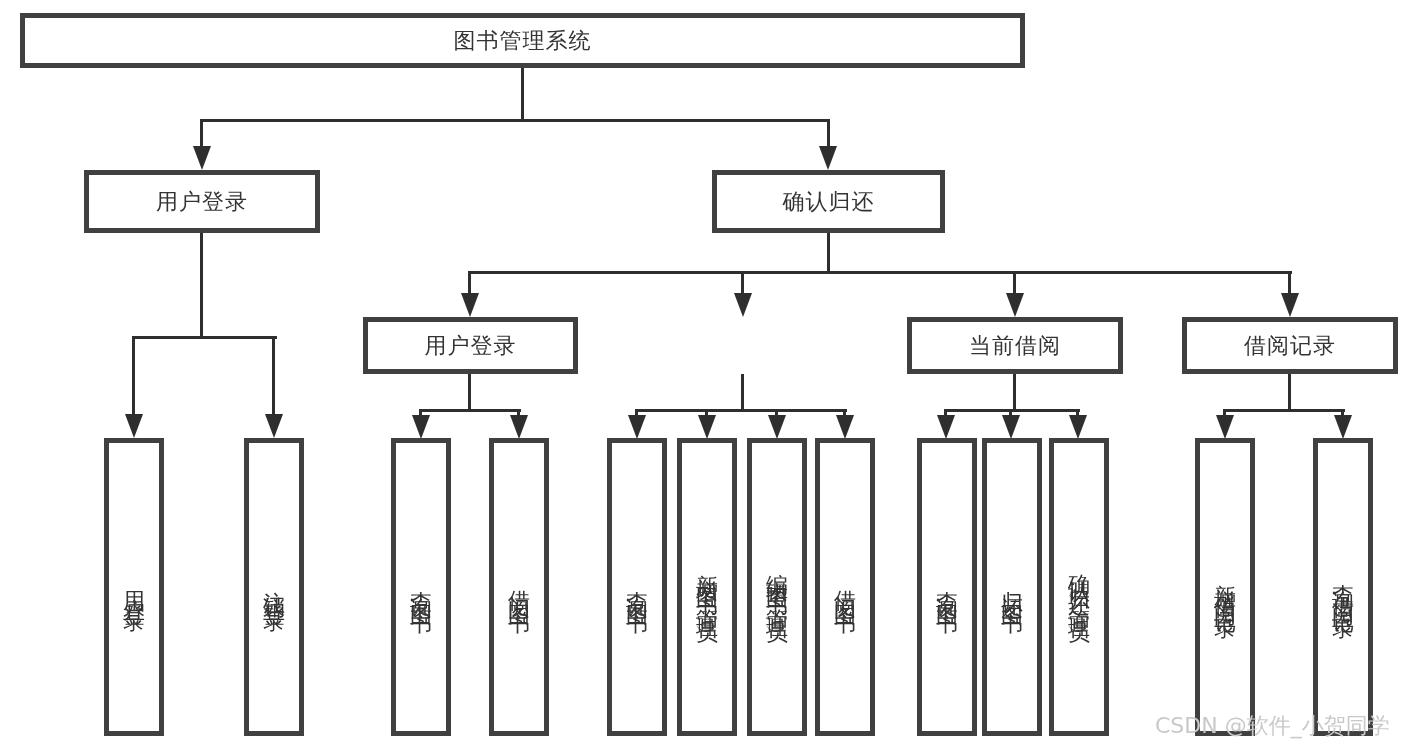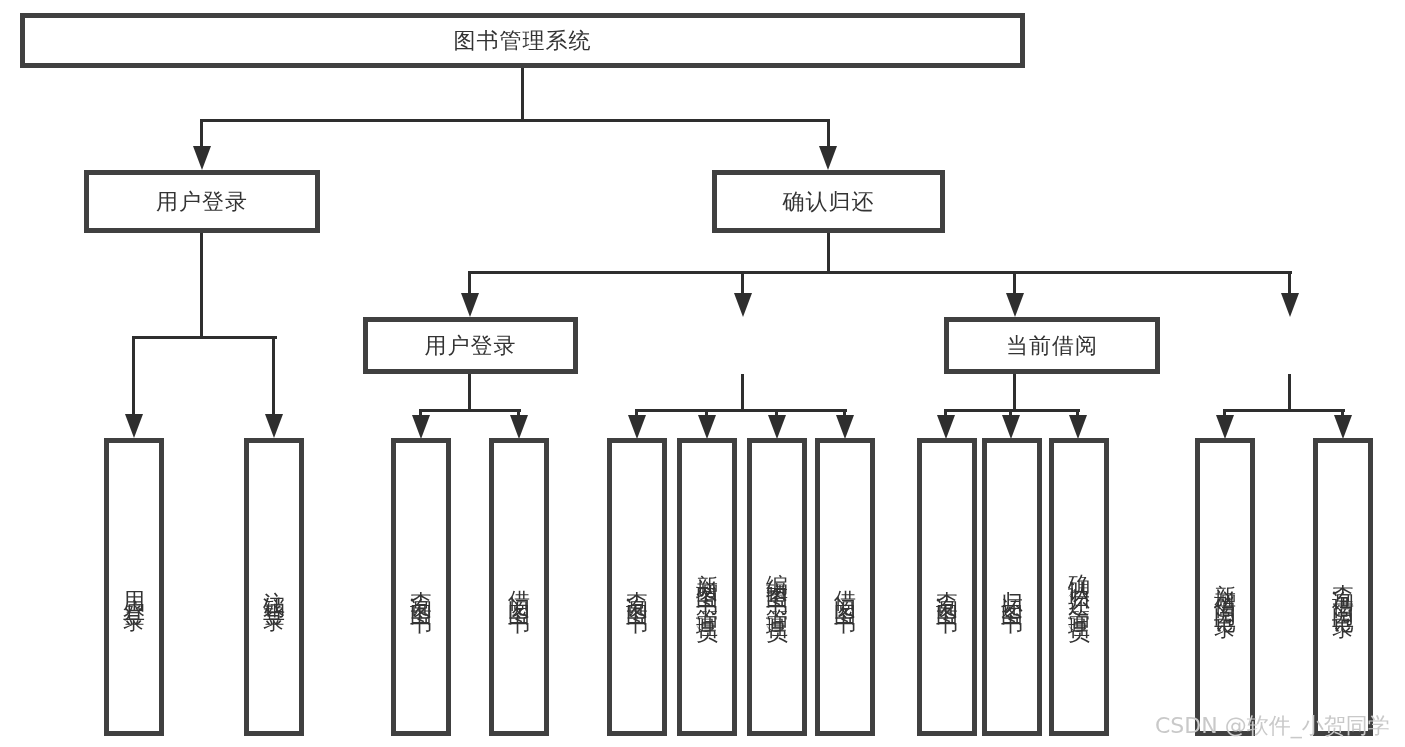--- a/index.html
+++ b/index.html
@@ -96,21 +96,22 @@
   <div class="ln v" style="left:468px;  top:271px; height:25px;"></div>
   <div class="ln v" style="left:741px;  top:271px; height:25px;"></div>
   <div class="ln v" style="left:1013px; top:271px; height:25px;"></div>
   <div class="ln v" style="left:1288px; top:271px; height:25px;"></div>
   <div class="ar" style="left:461px;  top:293px;"></div>
   <div class="ar" style="left:734px;  top:293px;"></div>
   <div class="ar" style="left:1006px; top:293px;"></div>
   <div class="ar" style="left:1281px; top:293px;"></div>
 
   <div class="node h" style="left:363px; top:317px; width:215px; height:57px;">用户登录</div>
-  <div class="node h" style="left:907px; top:317px; width:216px; height:57px;margin-left:37px;">当前借阅</div>
+  <div class="node h" style="left:907px; top:317px; width:216px; height:57px;">当前借阅</div>
+  <div class="node h" style="left:1182px; top:317px; width:216px; height:57px;">借阅记录</div>
 
   <div class="ln v" style="left:468px;  top:374px; height:38px;"></div>
   <div class="ln v" style="left:741px;  top:374px; height:38px;"></div>
   <div class="ln v" style="left:1013px; top:374px; height:38px;"></div>
   <div class="ln v" style="left:1288px; top:374px; height:38px;"></div>
 
   <div class="ln hz" style="left:419px;  top:409px; width:102px;"></div>
   <div class="ln hz" style="left:635px;  top:409px; width:212px;"></div>
   <div class="ln hz" style="left:944px;  top:409px; width:136px;"></div>
   <div class="ln hz" style="left:1223px; top:409px; width:122px;"></div>

